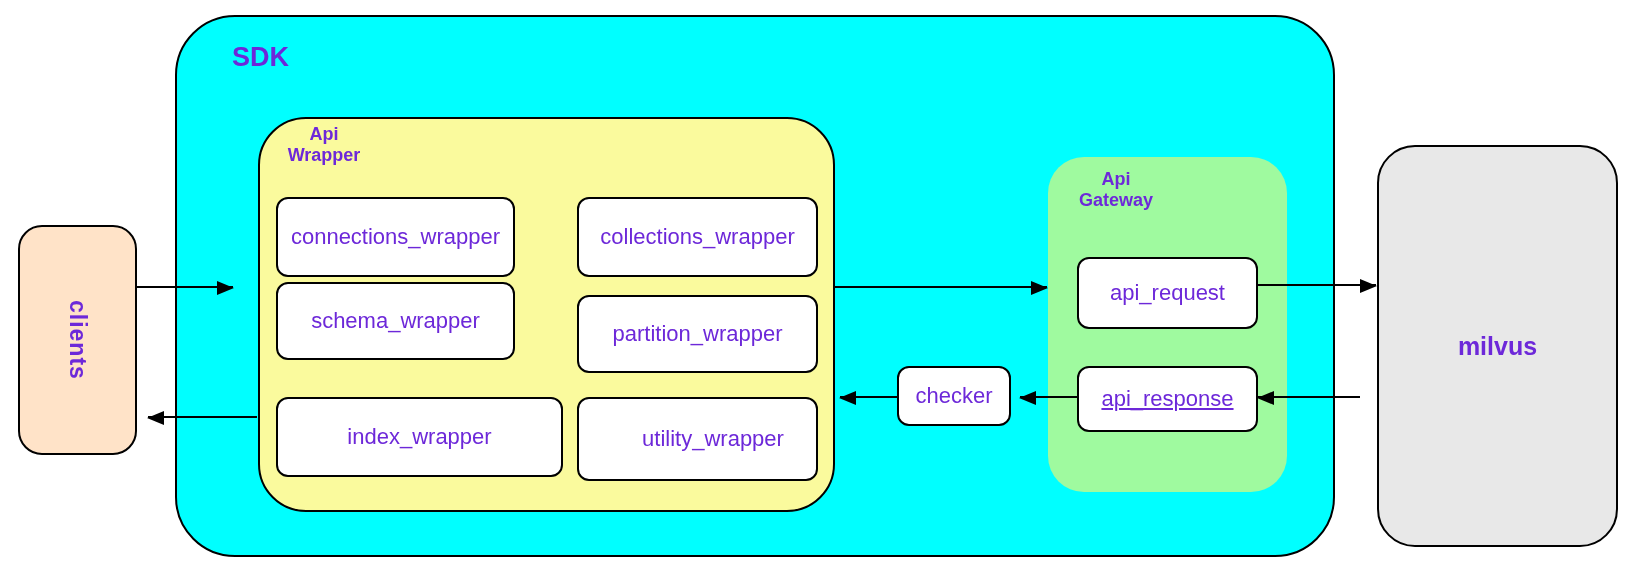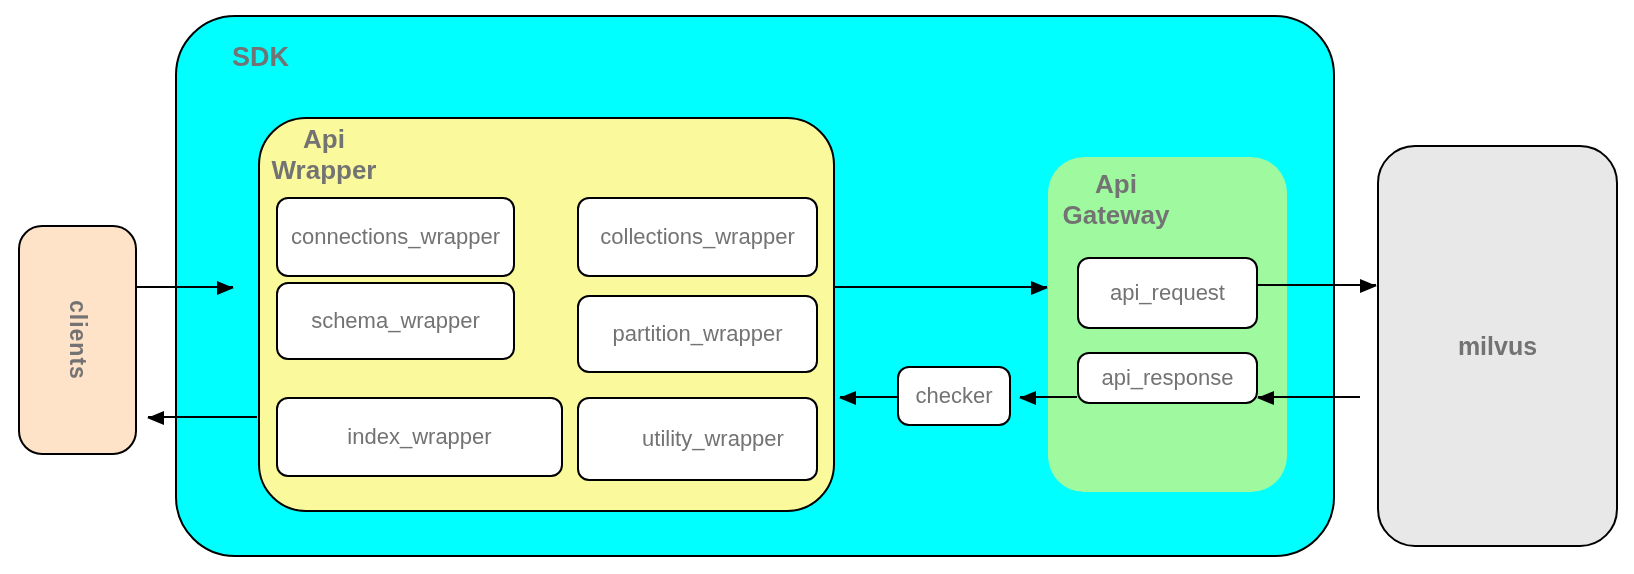--- a/index.html
+++ b/index.html
@@ -2,32 +2,32 @@
 <html style="--cyan: #00ffff; --yellow: #fafa9d; --green: #9ffa9f; --peach: #ffe3c8; --gray: #e8e8e8; --stroke: #000000; --node-fill: #ffffff;"><head>
 <meta charset="utf-8">
 <style>
   :root{
     --cyan:#00ffff; --yellow:#fafa9d; --green:#9ffa9f; --peach:#ffe3c8;
     --gray:#e8e8e8; --stroke:#000000; --node-fill:#ffffff;
   }
   html,body{margin:0;padding:0;background:#ffffff;}
   .canvas{
     position:relative; width:1634px; height:574px; background:#ffffff;
-    font-family:"Liberation Sans", sans-serif; color:#737373; overflow:hidden;
+    font-family:"Liberation Sans", sans-serif; color:#6d28d9; overflow:hidden;
   }
   .box{position:absolute; box-sizing:border-box;}
   .bordered{border:2px solid var(--stroke);}
   .center{display:flex; align-items:center; justify-content:center;}
 
   
   .sdk{left:175px; top:15px; width:1160px; height:542px; background:var(--cyan); border-radius:60px;}
   .sdk-label{position:absolute; left:55px; top:25px; font-weight:bold; font-size:27px;}
   .api-wrapper{left:258px; top:117px; width:577px; height:395px; background:var(--yellow); border-radius:48px;}
   .container-label{
-    position:absolute; font-weight:bold; font-size:26px; line-height:1.18;
+    position:absolute; font-weight:bold; font-size:18px; line-height:1.18;
     white-space:pre-line; text-align:center;
   }
   .api-wrapper .container-label{left:9px; top:5px; width:110px;}
   .api-gateway{left:1048px; top:157px; width:239px; height:335px; background:var(--green); border-radius:36px;}
   .api-gateway .container-label{left:13px; top:12px; width:110px;}
 
   
   .node{background:var(--node-fill); border-radius:12px; font-size:22px;}
   .clients{left:18px; top:225px; width:119px; height:230px; background:var(--peach); border-radius:24px;}
   .clients-label{writing-mode:vertical-rl; font-weight:bold; font-size:23px; letter-spacing:1px;}
@@ -35,21 +35,21 @@
 
   .w-connections{left:276px; top:197px; width:239px; height:80px;}
   .w-collections{left:577px; top:197px; width:241px; height:80px;}
   .w-schema{left:276px; top:282px; width:239px; height:78px;}
   .w-partition{left:577px; top:295px; width:241px; height:78px;}
   .w-index{left:276px; top:397px; width:287px; height:80px;}
   .w-utility{left:577px; top:397px; width:241px; height:84px;padding-left:31px;}
 
   .checker{left:897px; top:366px; width:114px; height:60px; border-radius:12px;}
   .api-request{left:1077px; top:257px; width:181px; height:72px; border-radius:12px;}
-  .api-response{left:1077px; top:352px; width:181px; height:52px; border-radius:12px;}
+  .api-response{left:1077px; top:366px; width:181px; height:66px; border-radius:12px;text-decoration:underline;}
 
   
   .arrow{position:absolute; height:0; border-top:2px solid var(--stroke);}
   .arrow::after{
     content:''; position:absolute; top:-7px; width:0; height:0;
     border-top:7px solid transparent; border-bottom:7px solid transparent;
   }
   .arrow.right::after{right:-1px; border-left:17px solid var(--stroke);}
   .arrow.left::after{left:-1px; border-right:17px solid var(--stroke);}
   .a1{left:137px; top:286px; width:96px;}

